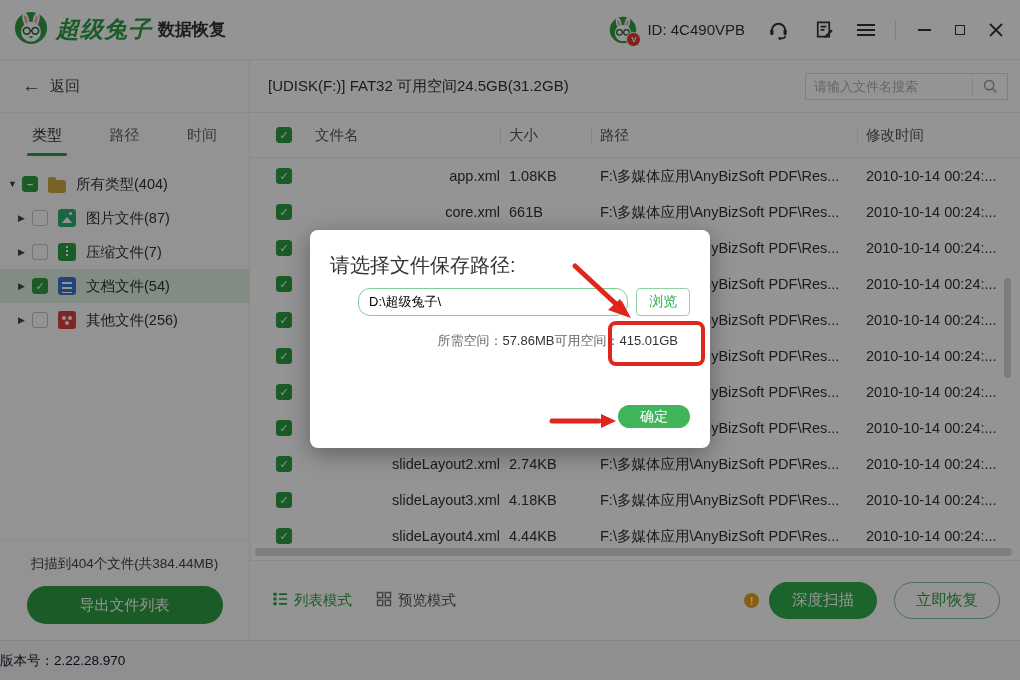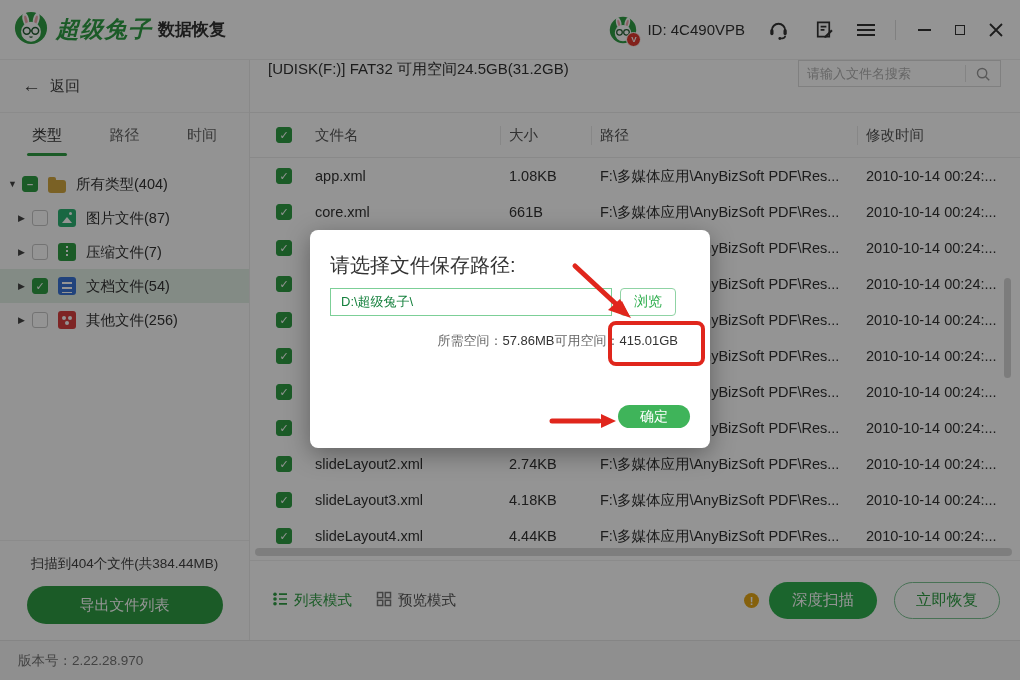--- a/index.html
+++ b/index.html
@@ -55,68 +55,68 @@
   .document-file-icon::after{content:"";position:absolute;left:4px;right:4px;top:5px;height:11px;background:repeating-linear-gradient(#fff 0 2px,transparent 2px 5px);}
   .other-file-icon{background:#d94040;}
   .other-file-icon::after{content:"";position:absolute;left:4px;top:5px;width:4px;height:4px;border-radius:50%;background:#fff;box-shadow:6px 0 0 #fff,3px 5px 0 #fff;}
   .tlabel{font-size:14.5px;color:#333;}
   .side-footer{margin-top:auto;border-top:1px solid #efefef;padding-top:14px;text-align:center;}
   .scan-summary{font-size:13.5px;color:#444;}
   .export-btn{margin:13px auto 16px;width:196px;height:38px;border-radius:19px;background:#2f9e44;color:#fff;font-size:15px;display:flex;align-items:center;justify-content:center;cursor:pointer;}
 
   
   .main{position:relative;width:770px;box-sizing:border-box;display:flex;flex-direction:column;}
-  .main-top{height:53px;box-sizing:border-box;border-bottom:1px solid #ececec;display:flex;padding:0 19px 0 18px;}
+  .main-top{height:53px;box-sizing:border-box;border-bottom:1px solid #ececec;display:flex;align-items:center;padding:0 12px 0 18px;}
   .drive-info{font-size:15px;color:#333;}
   .searchbox{margin-left:auto;width:203px;height:27px;border:1px solid #dcdcdc;box-sizing:border-box;display:flex;align-items:center;background:#fff;}
   .searchbox input{flex:1;border:none;outline:none;min-width:0;padding:0 8px;font-size:13px;color:#333;font-family:inherit;background:transparent;}
   .searchbox input::placeholder{color:#b0b0b0;}
   .search-sep{width:1px;height:17px;background:#e3e3e3;}
   .search-ico{width:34px;display:flex;align-items:center;justify-content:center;cursor:pointer;}
   .thead{height:45px;box-sizing:border-box;border-bottom:1px solid #ececec;display:flex;align-items:center;color:#555;font-size:14.5px;}
   .cb-col{margin-left:26px;margin-right:23px;}
   .th{box-sizing:border-box;}
   .th-name{width:185px;}
   .th-size{width:91px;border-left:1px solid #e9e9e9;padding-left:8px;}
   .th-path{width:266px;border-left:1px solid #e9e9e9;padding-left:8px;}
   .th-time{flex:1;border-left:1px solid #e9e9e9;padding-left:8px;}
   .tbody{}
   .trow{height:36px;display:flex;align-items:center;font-size:14.5px;color:#333;}
   .td{box-sizing:border-box;overflow:hidden;white-space:nowrap;}
-  .td-name{width:185px;}
+  .td-name{width:185px;text-align:right;}
   .td-size{width:91px;padding-left:9px;}
   .td-path{width:266px;padding-left:9px;}
   .td-time{flex:1;padding-left:9px;padding-right:12px;}
   .vscroll{position:absolute;right:9px;top:218px;width:7px;height:100px;background:#d6d6d6;border-radius:4px;}
   .hscroll{position:absolute;left:5px;right:8px;top:488px;height:8px;background:#dadada;border-radius:4px;}
   .main-toolbar{margin-top:auto;height:80px;box-sizing:border-box;border-top:1px solid #f0f0f0;display:flex;align-items:center;padding:0 20px 0 22px;}
   .mode{display:flex;align-items:center;cursor:pointer;}
   .mode-label{font-size:14.5px;margin-left:6px;}
   .mode.list .mode-label{color:#2f9e44;}
   .mode.preview{margin-left:24px;}
   .mode.preview .mode-label{color:#555;}
   .warn-hint{margin-left:auto;display:flex;align-items:center;}
   .warn-ico{width:15px;height:15px;border-radius:50%;background:#e6a817;color:#fff;font-size:11px;font-weight:bold;display:flex;align-items:center;justify-content:center;}
   .hint-text{margin-left:7px;font-size:14px;color:#444;}
   .deep-btn{margin-left:10px;width:108px;height:37px;border-radius:19px;background:#2fae4e;color:#fff;font-size:15.5px;display:flex;align-items:center;justify-content:center;cursor:pointer;}
   .recover-btn{margin-left:17px;width:106px;height:37px;border-radius:19px;border:1px solid #7cc493;box-sizing:border-box;color:#2f9e44;font-size:15.5px;display:flex;align-items:center;justify-content:center;cursor:pointer;background:#fff;}
 
   
-  .footer{height:40px;box-sizing:border-box;background:#f7f7f7;border-top:1px solid #e5e5e5;display:flex;align-items:center;padding-left:18px;font-size:13.5px;color:#737373;}
+  .footer{height:40px;box-sizing:border-box;background:#f7f7f7;border-top:1px solid #e5e5e5;display:flex;align-items:center;font-size:13.5px;color:#0f172a;}
 
   
   .dim{position:absolute;left:0;top:0;right:0;bottom:0;background:rgba(0,0,0,0.42);z-index:40;}
   .modal{position:absolute;left:310px;top:230px;width:400px;height:218px;background:#fff;border-radius:8px;box-shadow:0 6px 24px rgba(0,0,0,0.35);z-index:50;box-sizing:border-box;}
   .m-head{height:48px;display:flex;align-items:center;padding:0 18px 0 20px;border-bottom:1px solid #ededed;box-sizing:border-box;}
   .m-title{margin-left:10px;font-size:16px;color:#333;font-weight:500;}
   .sparkle{width:8px;height:8px;background:#7cc96b;transform:rotate(45deg);margin-left:2px;margin-top:-14px;}
   .m-close{margin-left:auto;font-size:19px;color:#333;cursor:pointer;line-height:1;}
   .m-label{margin:22px 20px 0;font-size:20px;color:#333;}
   .m-path-row{margin:9px 20px 0;display:flex;align-items:center;}
-  .m-input{width:282px;height:28px;box-sizing:border-box;border:1px solid #7ccf97;border-radius:0;padding:0 10px;font-size:13px;color:#15803d;outline:none;font-family:inherit;}
+  .m-input{width:282px;height:28px;box-sizing:border-box;border:1px solid #7ccf97;border-radius:12px;padding:0 10px;font-size:13px;color:#000000;outline:none;font-family:inherit;margin-left:28px;}
   .browse-btn{margin-left:8px;width:56px;height:28px;box-sizing:border-box;border:1px solid #8fd3a4;border-radius:4px;background:#fff;color:#2fae4e;font-size:14px;display:flex;align-items:center;justify-content:center;cursor:pointer;}
   .m-info{margin:16px 32px 0;display:flex;justify-content:flex-end;font-size:13px;color:#666;}
   .m-info b{font-weight:normal;color:#333;}
   .confirm-btn{position:absolute;right:20px;bottom:20px;width:72px;height:23px;border-radius:12px;background:#3fb45a;color:#fff;font-size:14px;display:flex;align-items:center;justify-content:center;cursor:pointer;}
 
   
   .anno-box{position:absolute;left:608px;top:321px;width:97px;height:45px;border:4px solid #e0261c;border-radius:8px;box-sizing:border-box;z-index:60;pointer-events:none;}
   .anno-svg{position:absolute;left:0;top:0;z-index:60;pointer-events:none;}
 </style>
 </head>

